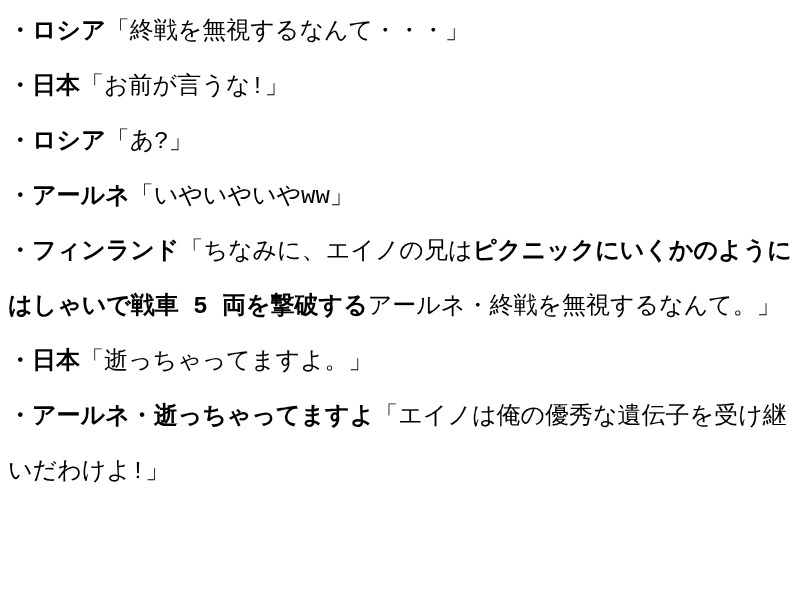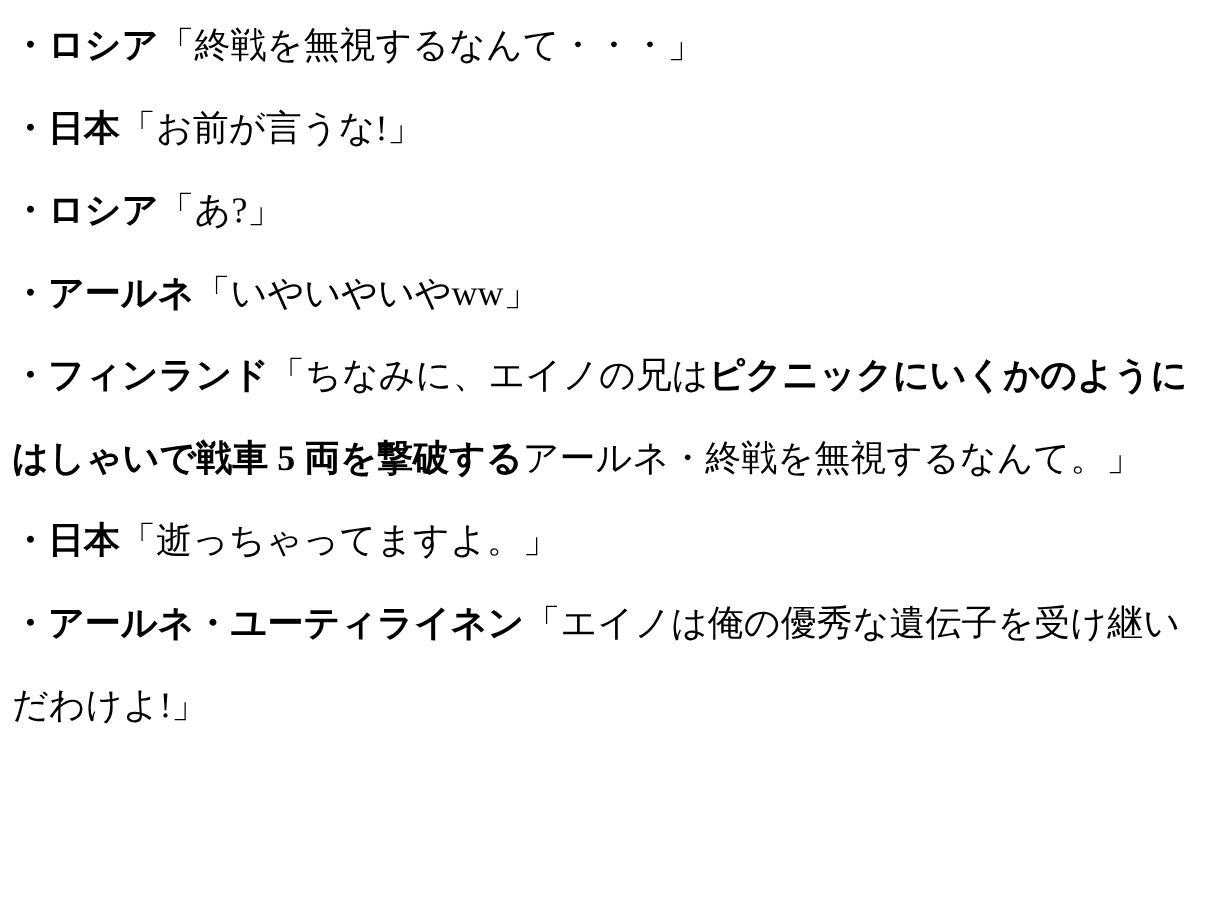--- a/index.html
+++ b/index.html
@@ -8,21 +8,21 @@
     background: #ffffff;
   }
   .page {
     position: relative;
     width: 812px;
     height: 610px;
     box-sizing: border-box;
     background: #ffffff;
     overflow: hidden;
     padding: 4px 8px 0 8px;
-    font-family: Liberation Serif, serif;
+    font-family: Liberation Mono, monospace;
     color: #000000;
   }
   .dialogue-list {
     width: 100%;
   }
   p.dialogue-line {
     margin: 0;
     padding: 0;
     font-size: 24px;
     line-height: 55px;
@@ -41,15 +41,15 @@
 <body>
 
 <div class="page">
   <div class="dialogue-list" id="dialogue-list">
       <p class="dialogue-line"><span class="seg-bold">・ロシア</span><span class="seg-regular">「終戦を無視するなんて・・・」</span></p>
       <p class="dialogue-line"><span class="seg-bold">・日本</span><span class="seg-regular">「お前が言うな!」</span></p>
       <p class="dialogue-line"><span class="seg-bold">・ロシア</span><span class="seg-regular">「あ?」</span></p>
       <p class="dialogue-line"><span class="seg-bold">・アールネ</span><span class="seg-regular">「いやいやいやww」</span></p>
       <p class="dialogue-line"><span class="seg-bold">・フィンランド</span><span class="seg-regular">「ちなみに、エイノの兄は</span><span class="seg-bold">ピクニックにいくかのようにはしゃいで戦車 5 両を撃破する</span><span class="seg-regular">アールネ・終戦を無視するなんて。」</span></p>
       <p class="dialogue-line"><span class="seg-bold">・日本</span><span class="seg-regular">「逝っちゃってますよ。」</span></p>
-      <p class="dialogue-line"><span class="seg-bold">・アールネ・ユーティライネン</span><span class="seg-regular">「エイノは俺の優秀な遺伝子を受け継いだわけよ!」</span></p>
+      <p class="dialogue-line"><span class="seg-bold">・アールネ・逝っちゃってますよ</span><span class="seg-regular">「エイノは俺の優秀な遺伝子を受け継いだわけよ!」</span></p>
     </div>
 </div>
 
 </body></html>

